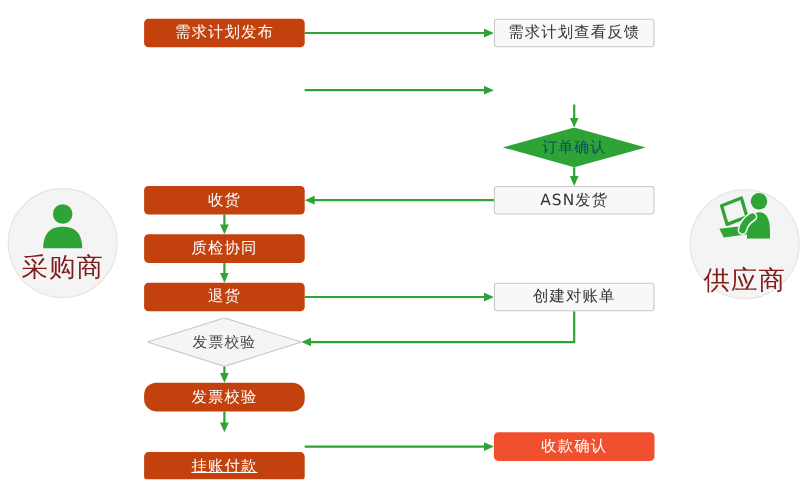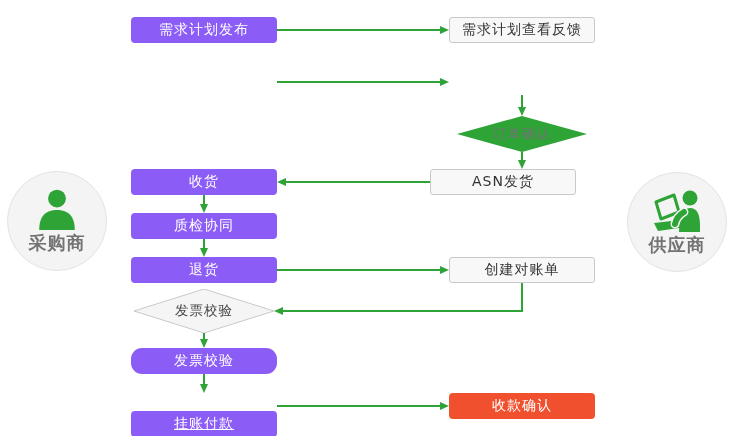--- a/index.html
+++ b/index.html
@@ -5,38 +5,38 @@
   html,body{margin:0;padding:0;background:#fff;}
   .canvas{
     position:relative;width:731px;height:436px;background:#fff;overflow:hidden;
     font-family:"DejaVu Sans","Liberation Sans",sans-serif;
   }
   .connectors{position:absolute;left:0;top:0;width:731px;height:436px;pointer-events:none;}
   .node{
     position:absolute;display:flex;align-items:center;justify-content:center;
     box-sizing:border-box;font-size:14px;letter-spacing:1px;white-space:nowrap;
   }
-  .gbox{width:146px;height:26px;background:#8b5cf6;color:#fff;border-radius:4px;}
+  .gbox{width:146px;height:26px;background:#c2410c;color:#fff;border-radius:4px;}
   .wbox{width:146px;height:26px;background:#f8f8f8;border:1px solid #c9c9c9;color:#333;border-radius:3px;}
   .rbox{width:146px;height:26px;background:#f1502f;color:#ffffff;border-radius:4px;}
   .diamond{position:absolute;}
   .diamond svg{display:block;}
   .diamond .dlabel{
     position:absolute;left:0;top:0;width:100%;height:100%;
     display:flex;align-items:center;justify-content:center;
     font-size:13.5px;letter-spacing:1px;white-space:nowrap;
   }
-  .diamond.green .dlabel{color:#737373;}
+  .diamond.green .dlabel{color:#0c4a6e;}
   .diamond.gray .dlabel{color:#444;}
   .actor{
     position:absolute;width:100px;height:100px;border-radius:50%;
     background:#f4f4f4;border:1px solid #e3e3e3;box-sizing:border-box;
     display:flex;flex-direction:column;align-items:center;justify-content:center;gap:1px;
   }
-  .actor .alabel{font-size:18px;color:#737373;letter-spacing:1px;font-weight:bold;}
+  .actor .alabel{font-size:24px;color:#7f1d1d;letter-spacing:1px;}
   .actor svg{display:block;}
 </style>
 </head>
 <body>
 
 <div class="canvas">
 
   <svg class="connectors" width="731" height="436" viewBox="0 0 731 436" xmlns="http://www.w3.org/2000/svg">
     <defs>
       <marker id="ah" markerWidth="10" markerHeight="10" refX="1" refY="4" orient="auto" markerUnits="userSpaceOnUse">
@@ -67,42 +67,42 @@
   <div class="node gbox" style="left:131px;top:411px;text-decoration:underline;">挂账付款</div>
 
   <div class="diamond gray" style="left:134px;top:289px;width:140px;height:44px;">
     <svg width="140" height="44" viewBox="0 0 140 44" xmlns="http://www.w3.org/2000/svg">
       <polygon points="0,22 70,0 140,22 70,44" fill="#f5f5f5" stroke="#c9c9c9" stroke-width="1"></polygon>
     </svg>
     <div class="dlabel">发票校验</div>
   </div>
 
   <div class="node wbox" style="left:449px;top:17px;">需求计划查看反馈</div>
-  <div class="node wbox" style="left:430px;top:169px;">ASN发货</div>
+  <div class="node wbox" style="left:449px;top:169px;">ASN发货</div>
   <div class="node wbox" style="left:449px;top:257px;">创建对账单</div>
   <div class="node rbox" style="left:449px;top:393px;">收款确认</div>
 
   <div class="diamond green" style="left:457px;top:116px;width:130px;height:36px;">
     <svg width="130" height="36" viewBox="0 0 130 36" xmlns="http://www.w3.org/2000/svg">
       <polygon points="0,18 65,0 130,18 65,36" fill="#2ea336"></polygon>
     </svg>
     <div class="dlabel">订单确认</div>
   </div>
 
   <div class="actor" style="left:7px;top:171px;">
     <span>
       <svg width="46" height="42" viewBox="0 0 44 40" xmlns="http://www.w3.org/2000/svg">
         <circle cx="22" cy="10" r="8.5" fill="#2ea336"></circle>
         <path d="M5,40 C5,25 13,21 22,21 C31,21 39,25 39,40 Z" fill="#2ea336"></path>
       </svg>
     </span>
     <span class="alabel">采购商</span>
   </div>
 
-  <div class="actor" style="left:627px;top:172px;">
+  <div class="actor" style="left:627px;top:172px;justify-content:space-between;">
     <span>
       <svg width="50" height="44" viewBox="0 0 48 44" xmlns="http://www.w3.org/2000/svg">
         <polygon points="3,14 21,7 26,24 8,31" fill="#f4f4f4" stroke="#2ea336" stroke-width="3" stroke-linejoin="round"></polygon>
         <polygon points="1,35 27,32 33,39 5,43" fill="#2ea336"></polygon>
         <circle cx="37" cy="10" r="7.5" fill="#2ea336"></circle>
         <path d="M26,44 C26,28 30,20 37,20 C44,20 47,26 47,38 L47,44 Z" fill="#2ea336"></path>
         <path d="M31,24 C26,27 23,31 22,36" stroke="#f4f4f4" stroke-width="9" fill="none" stroke-linecap="round"></path>
         <path d="M31,24 C26,27 23,31 22,36" stroke="#2ea336" stroke-width="6" fill="none" stroke-linecap="round"></path>
       </svg>
     </span>

